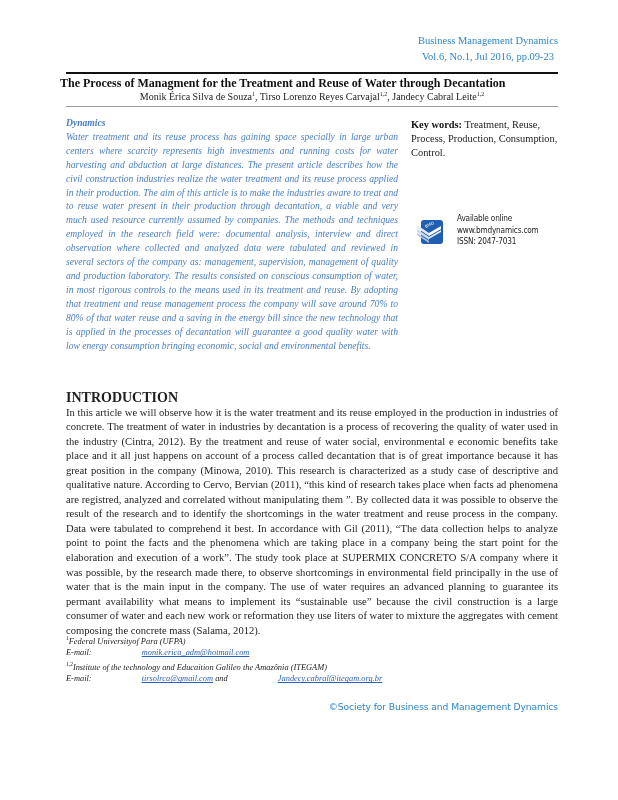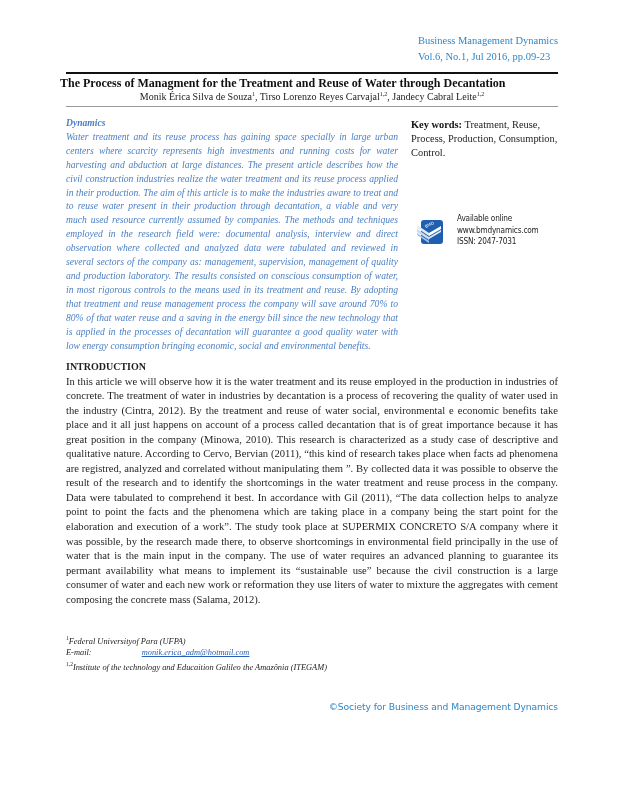--- a/index.html
+++ b/index.html
@@ -1,18 +1,18 @@
 <!DOCTYPE html>
 <html><head>
 <meta charset="utf-8">
 <style>
   html, body { margin: 0; padding: 0; background: #ffffff; }
   body { width: 618px; height: 800px; position: relative; overflow: hidden;
          font-family: "DejaVu Serif", "Liberation Serif", serif; color: #1a1a1a; }
-  .journal { position: absolute; right: 60px; top: 33px; text-align: left;
+  .journal { position: absolute; right: 60px; top: 33px; text-align: center;
              font-family: "Liberation Serif", serif; font-size: 10.5px; color: #2e86c8; line-height: 16px; }
   .journal .l2 { padding-right: 0; }
   .rule-thick { position: absolute; left: 66px; width: 492px; top: 72px; height: 2px; background: #111; }
   .title { position: absolute; left: 60px; width: 504px; top: 76px; text-align: left;
            font-family: "Liberation Serif", serif; font-weight: bold; font-size: 12px; color: #111; white-space: nowrap; }
   .authors { position: absolute; left: 60px; width: 504px; top: 91px; text-align: center;
              font-family: "Liberation Serif", serif; font-size: 10px; color: #222; white-space: nowrap; }
   .authors sup { font-size: 6px; }
   .rule-thin { position: absolute; left: 66px; width: 492px; top: 106px; height: 1px; background: #9a9a9a; }
 
@@ -25,21 +25,21 @@
               font-family: "Liberation Serif", serif; font-size: 10.4px; line-height: 14px; color: #222; }
   .keywords b { color: #111; }
 
   .avail { position: absolute; left: 415px; top: 213px; display: flex; align-items: flex-start; }
   .logo { width: 30px; height: 30px; margin-top: 4px; }
   .avail-text { margin-left: 12px; font-family: "DejaVu Sans", sans-serif; font-size: 8px;
                 line-height: 11.5px; color: #222; letter-spacing: -0.2px; transform: scaleX(0.92); transform-origin: left; }
 
   .intro { position: absolute; left: 66px; top: 360px; width: 492px;
            font-family: "Liberation Serif", serif; font-size: 10.6px; line-height: 14.55px; color: #1f1f1f; }
-  .intro .h { font-weight: bold; display: block; font-size: 10px; }
+  .intro .h { font-weight: bold; display: block; font-size: 14px; margin-top: 31px; }
   .intro p { margin: 0; text-align: justify; }
 
   .footnotes { position: absolute; left: 66px; top: 633px; width: 420px;
                font-family: "Liberation Serif", serif; font-style: italic; font-size: 8.4px; line-height: 11.6px; color: #222; }
   .footnotes a { color: #2a5fb8; text-decoration: underline; padding-left: 48px; }
   .footnotes sup { font-size: 5.5px; font-style: normal; }
 
   .copyright { position: absolute; right: 60px; top: 701px;
                font-family: "DejaVu Sans", sans-serif; font-weight: normal; font-size: 9.2px; color: #2e86c8; letter-spacing: -0.1px; }
 </style>
@@ -86,15 +86,16 @@
 
 <div class="intro">
   <span class="h">INTRODUCTION</span>
   <p>In this article we will observe how it is the water treatment and its reuse employed in the production in industries of concrete.  The treatment of water in industries by decantation is a process of recovering the quality of water used in the industry (Cintra, 2012). By the treatment and reuse of water social, environmental e economic benefits take place and it all just happens on account of a process called decantation that is of great importance because it has great position in the company   (Minowa, 2010). This research is characterized as a study case of descriptive and qualitative nature. According to Cervo, Bervian (2011), “this kind of research takes place when facts ad phenomena are registred, analyzed  and correlated without manipulating them ”. By collected data it was possible to observe the result of the research and to identify the shortcomings in the water treatment and reuse process in the company. Data were tabulated to comprehend it best. In accordance with Gil (2011),  “The data collection helps to analyze point to point the facts and the phenomena which are taking place in a company being the start point for the elaboration and execution of a work”. The study took place at SUPERMIX CONCRETO S/A company where it was possible, by the research made there, to observe shortcomings in environmental field principally in the use of water that is the main input in the company. The use of water requires an advanced planning to guarantee its permant availability what means to implement its “sustainable use” because the civil construction is a large consumer of water and each new work or reformation they use liters of water to mixture the aggregates with cement composing the concrete mass (Salama, 2012).</p>
 </div>
 
 <div class="footnotes">
   <div><sup>1</sup><span>Federal Universityof Para (UFPA)</span></div>
   <div><span>E-mail: </span><a>monik.erica_adm@hotmail.com</a></div>
   <div><sup>1,2</sup><span>Institute of the technology and Educaition Galileo the Amazônia (ITEGAM)</span></div>
+  <div><span>E-mail: </span><a>tirsolrca@gmail.com</a><span> and </span><a>Jandecy.cabral@itegam.org.br</a></div>
 </div>
 
 <div class="copyright">©Society for Business and Management Dynamics</div>
 
 </body></html>

